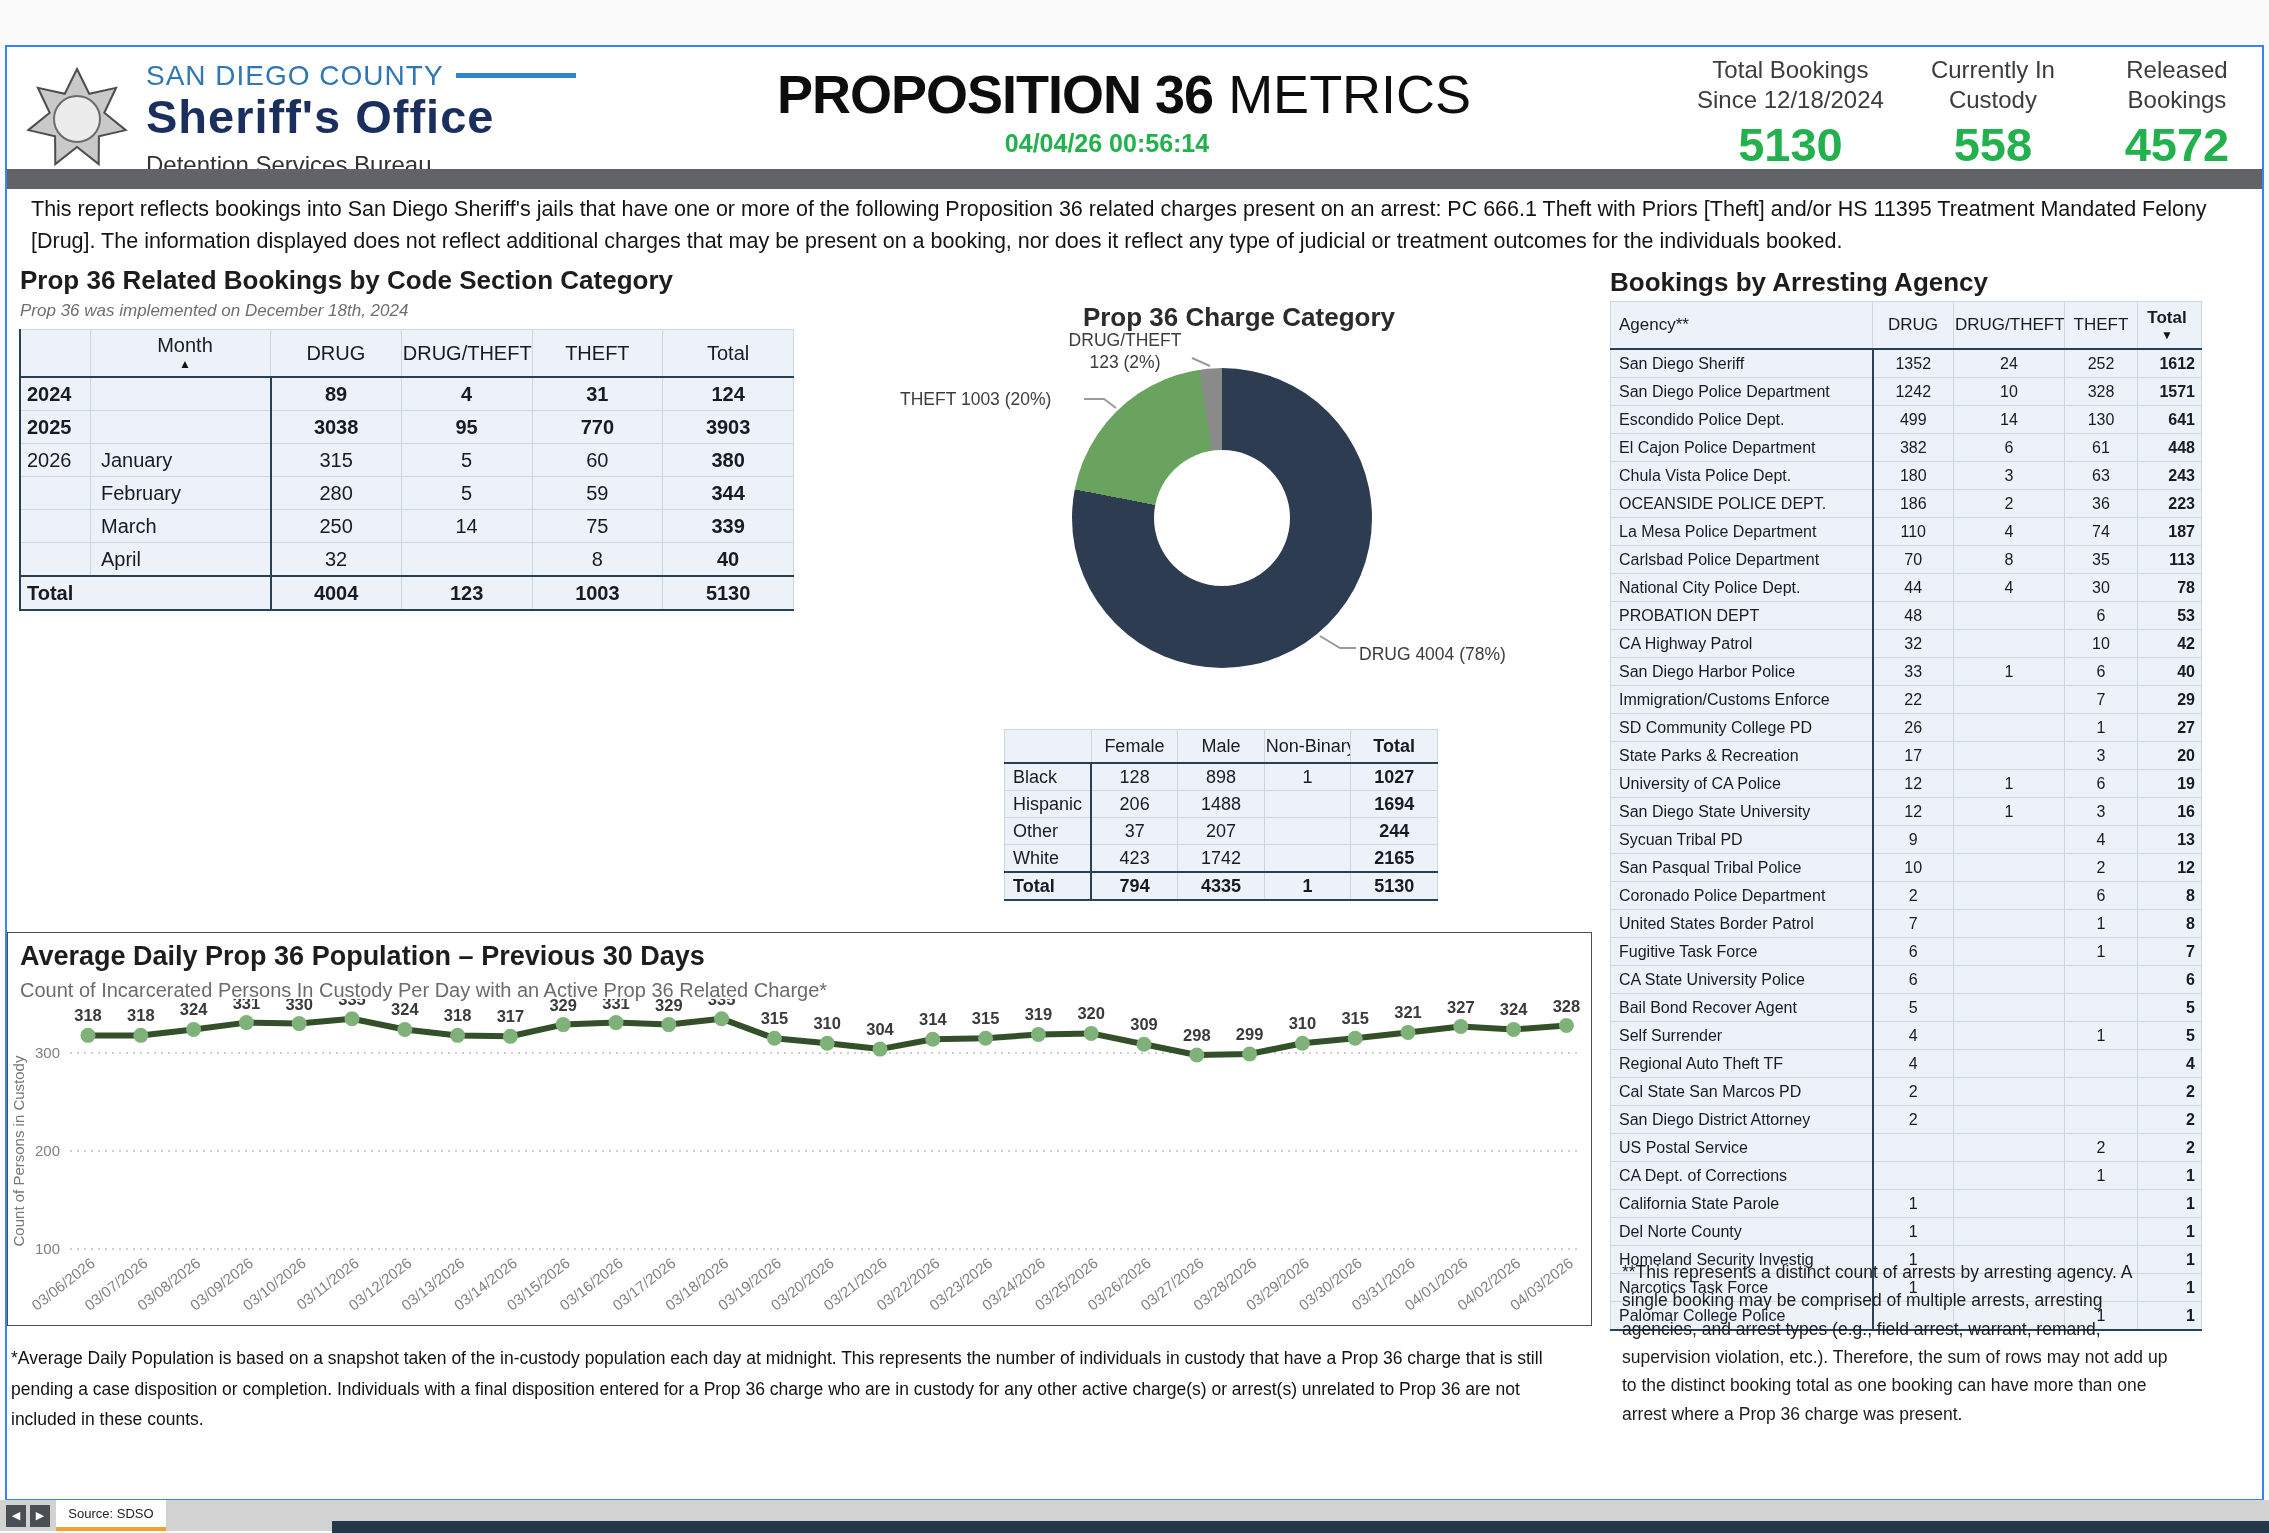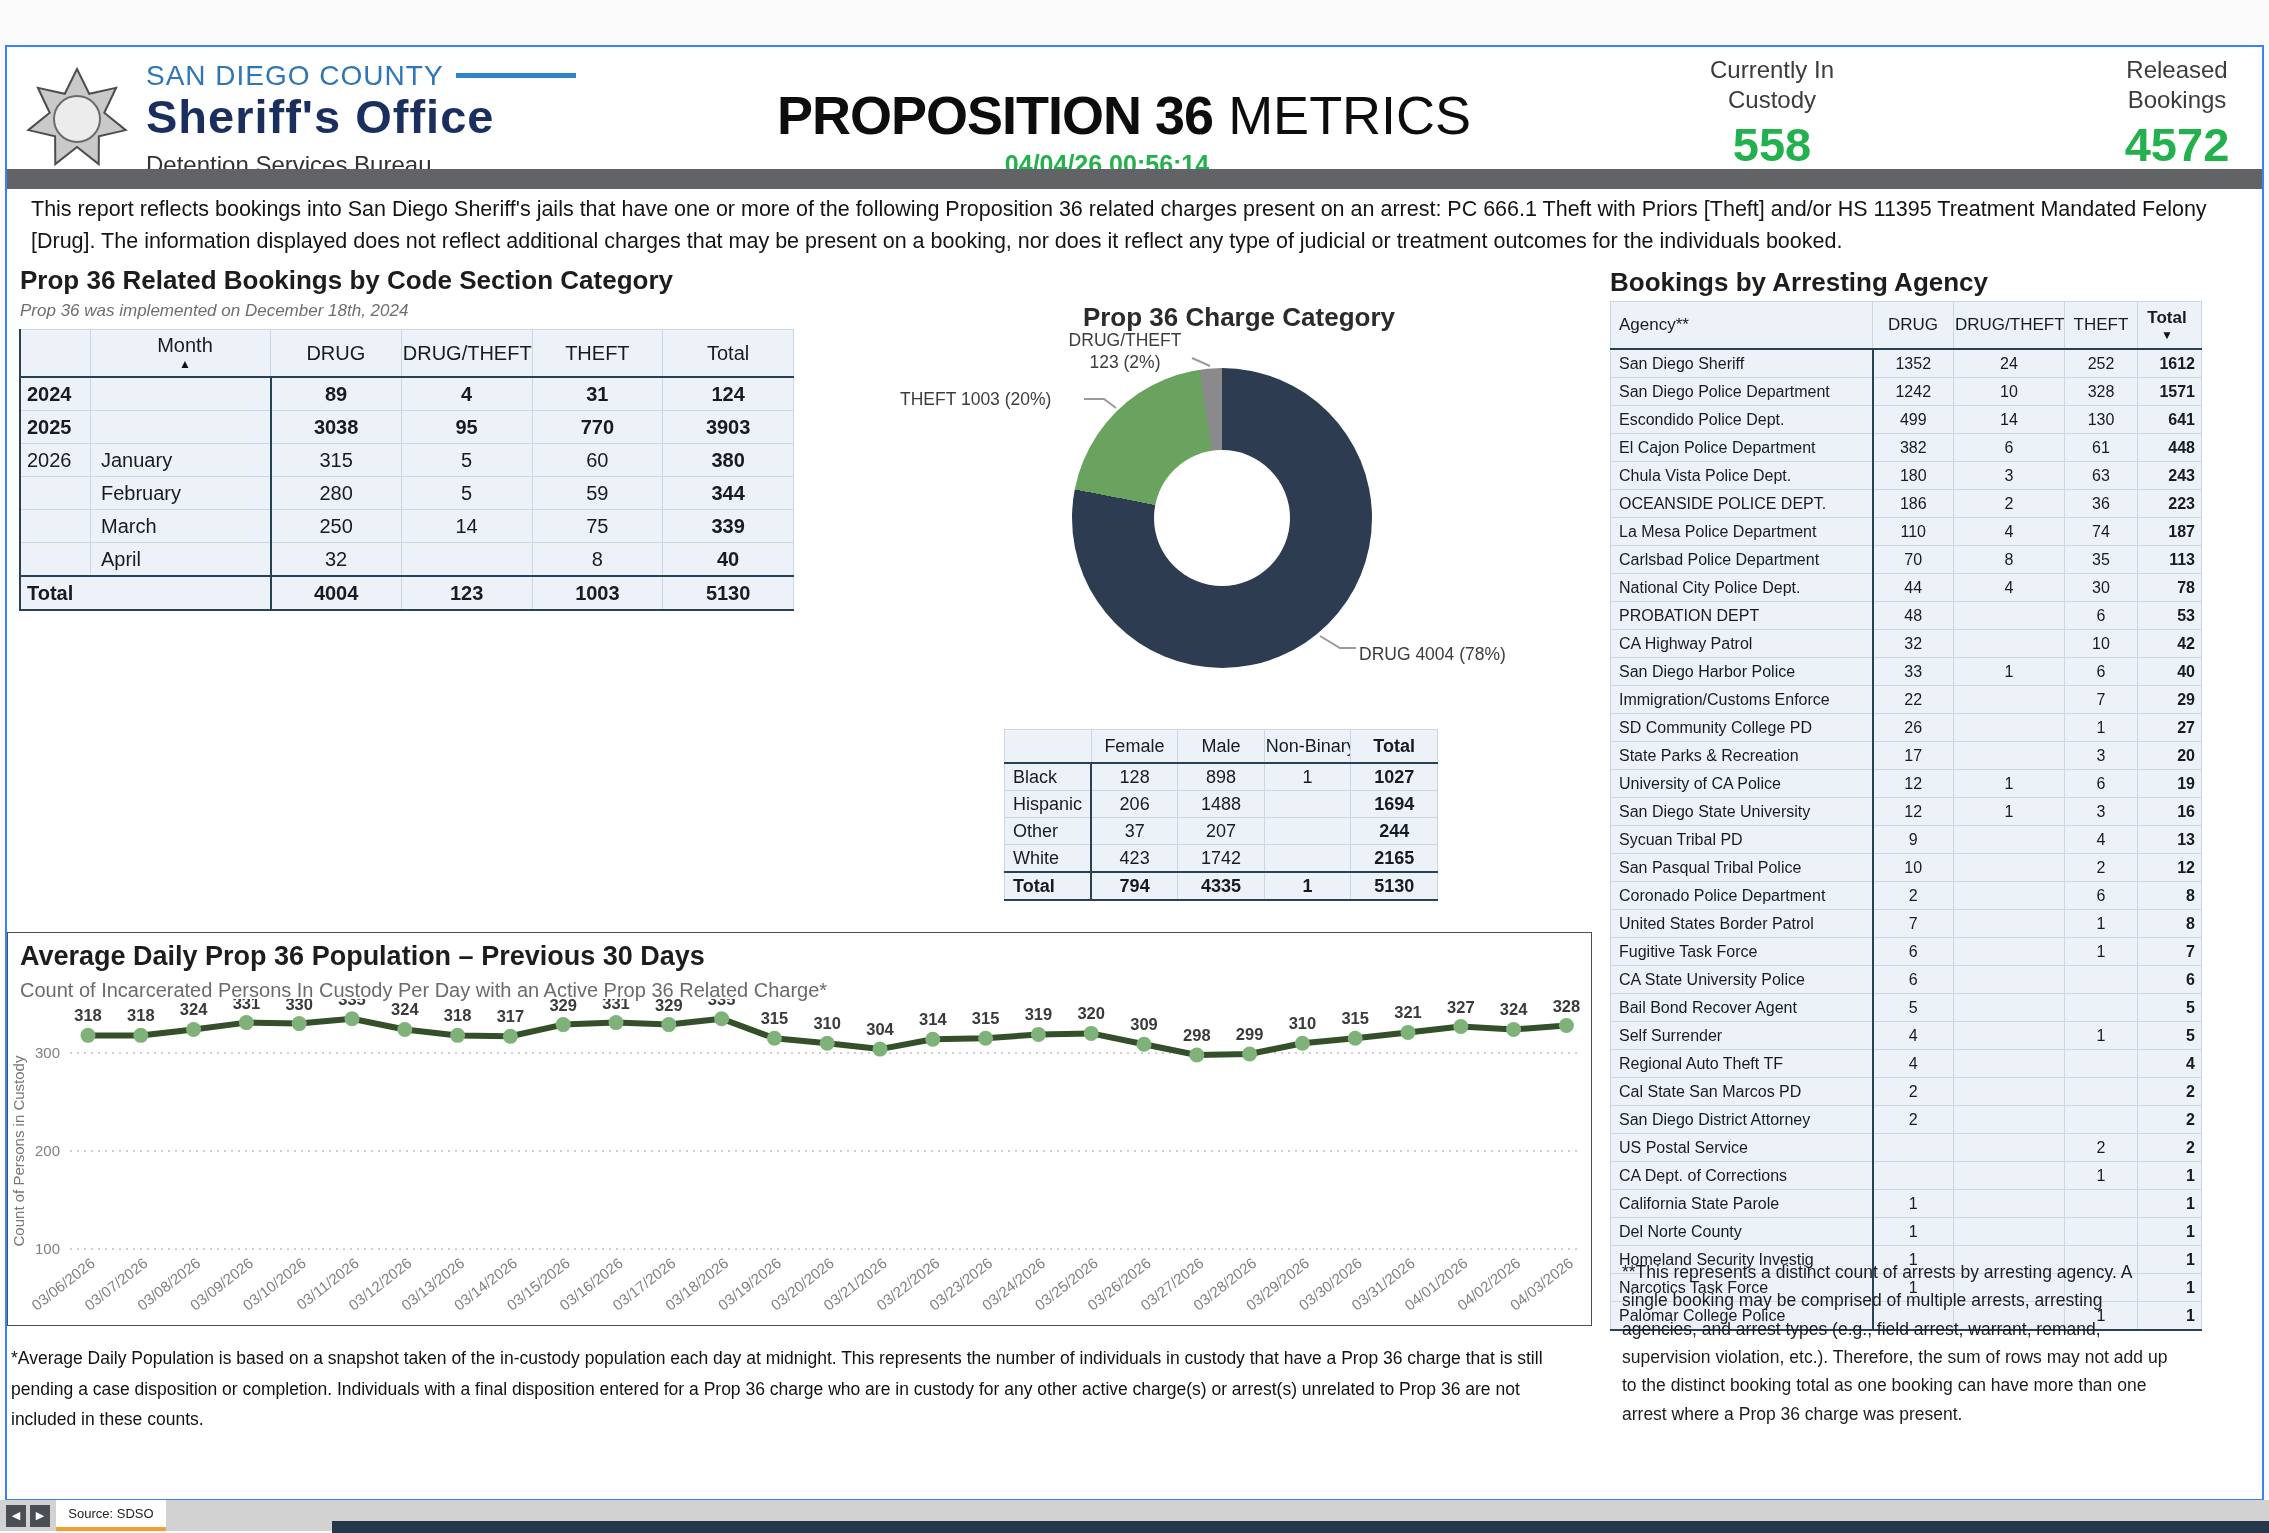--- a/index.html
+++ b/index.html
@@ -5,21 +5,21 @@
   html,body{margin:0;padding:0;background:#f6f6f6;}
   .page{position:relative;width:2269px;height:1533px;background:#fbfbfb;font-family:"Liberation Sans","DejaVu Sans",sans-serif;overflow:hidden;}
   .frame{position:absolute;left:5px;top:45px;width:2255px;height:1452px;border:2px solid #3b82f6;background:#ffffff;}
 
   
   .logo-wrap{position:absolute;left:18px;top:13px;display:flex;align-items:center;gap:16px;}
   .logo-text .l1{color:#2e76b6;font-size:28px;letter-spacing:1px;font-weight:400;}
   .logo-text .l1 .dash{display:inline-block;width:120px;height:5px;background:#2e86c9;margin-left:12px;vertical-align:7px;}
   .logo-text .l2{color:#1b2f5e;font-size:47px;font-weight:700;letter-spacing:1px;line-height:1.08;}
   .logo-text .l3{color:#333;font-size:24px;margin-top:8px;}
-  .title-block{position:absolute;left:770px;top:16px;width:660px;text-align:center;margin-top:21px;}
+  .title-block{position:absolute;left:770px;top:16px;width:660px;text-align:center;}
   .title-block .main{font-size:54px;color:#0d0d0d;white-space:nowrap;}
   .title-block .main b{font-weight:800;letter-spacing:-1px;}
   .title-block .main span{font-weight:300;}
   .title-block .dt{font-size:25px;margin-top:4px;font-weight:600;}
   .stats{position:absolute;left:1690px;top:8px;width:555px;display:flex;justify-content:space-between;}
   .stat{text-align:center;min-width:150px;}
   .stat .lbl{font-size:24px;color:#3c3c3c;line-height:1.25;}
   .stat .val{font-size:47px;font-weight:700;margin-top:2px;}
 
   .grayband{position:absolute;left:0;right:0;top:122px;height:20px;background:#626366;}
@@ -113,20 +113,24 @@
         <div class="l3">Detention Services Bureau</div>
       </div>
     </div>
 
     <div class="title-block">
       <div class="main"><b>PROPOSITION 36</b><span> METRICS</span></div>
       <div class="dt accent" style="color: rgb(34, 177, 76);">04/04/26 00:56:14</div>
     </div>
 
     <div class="stats">
+      <div class="stat">
+        <div class="lbl"><span>Total Bookings</span><br><span>Since 12/18/2024</span></div>
+        <div class="val accent" style="color: rgb(34, 177, 76);">5130</div>
+      </div>
       <div class="stat">
         <div class="lbl"><span>Currently In</span><br><span>Custody</span></div>
         <div class="val accent" style="color: rgb(34, 177, 76);">558</div>
       </div>
       <div class="stat">
         <div class="lbl"><span>Released</span><br><span>Bookings</span></div>
         <div class="val accent" style="color: rgb(34, 177, 76);">4572</div>
       </div>
     </div>
 

